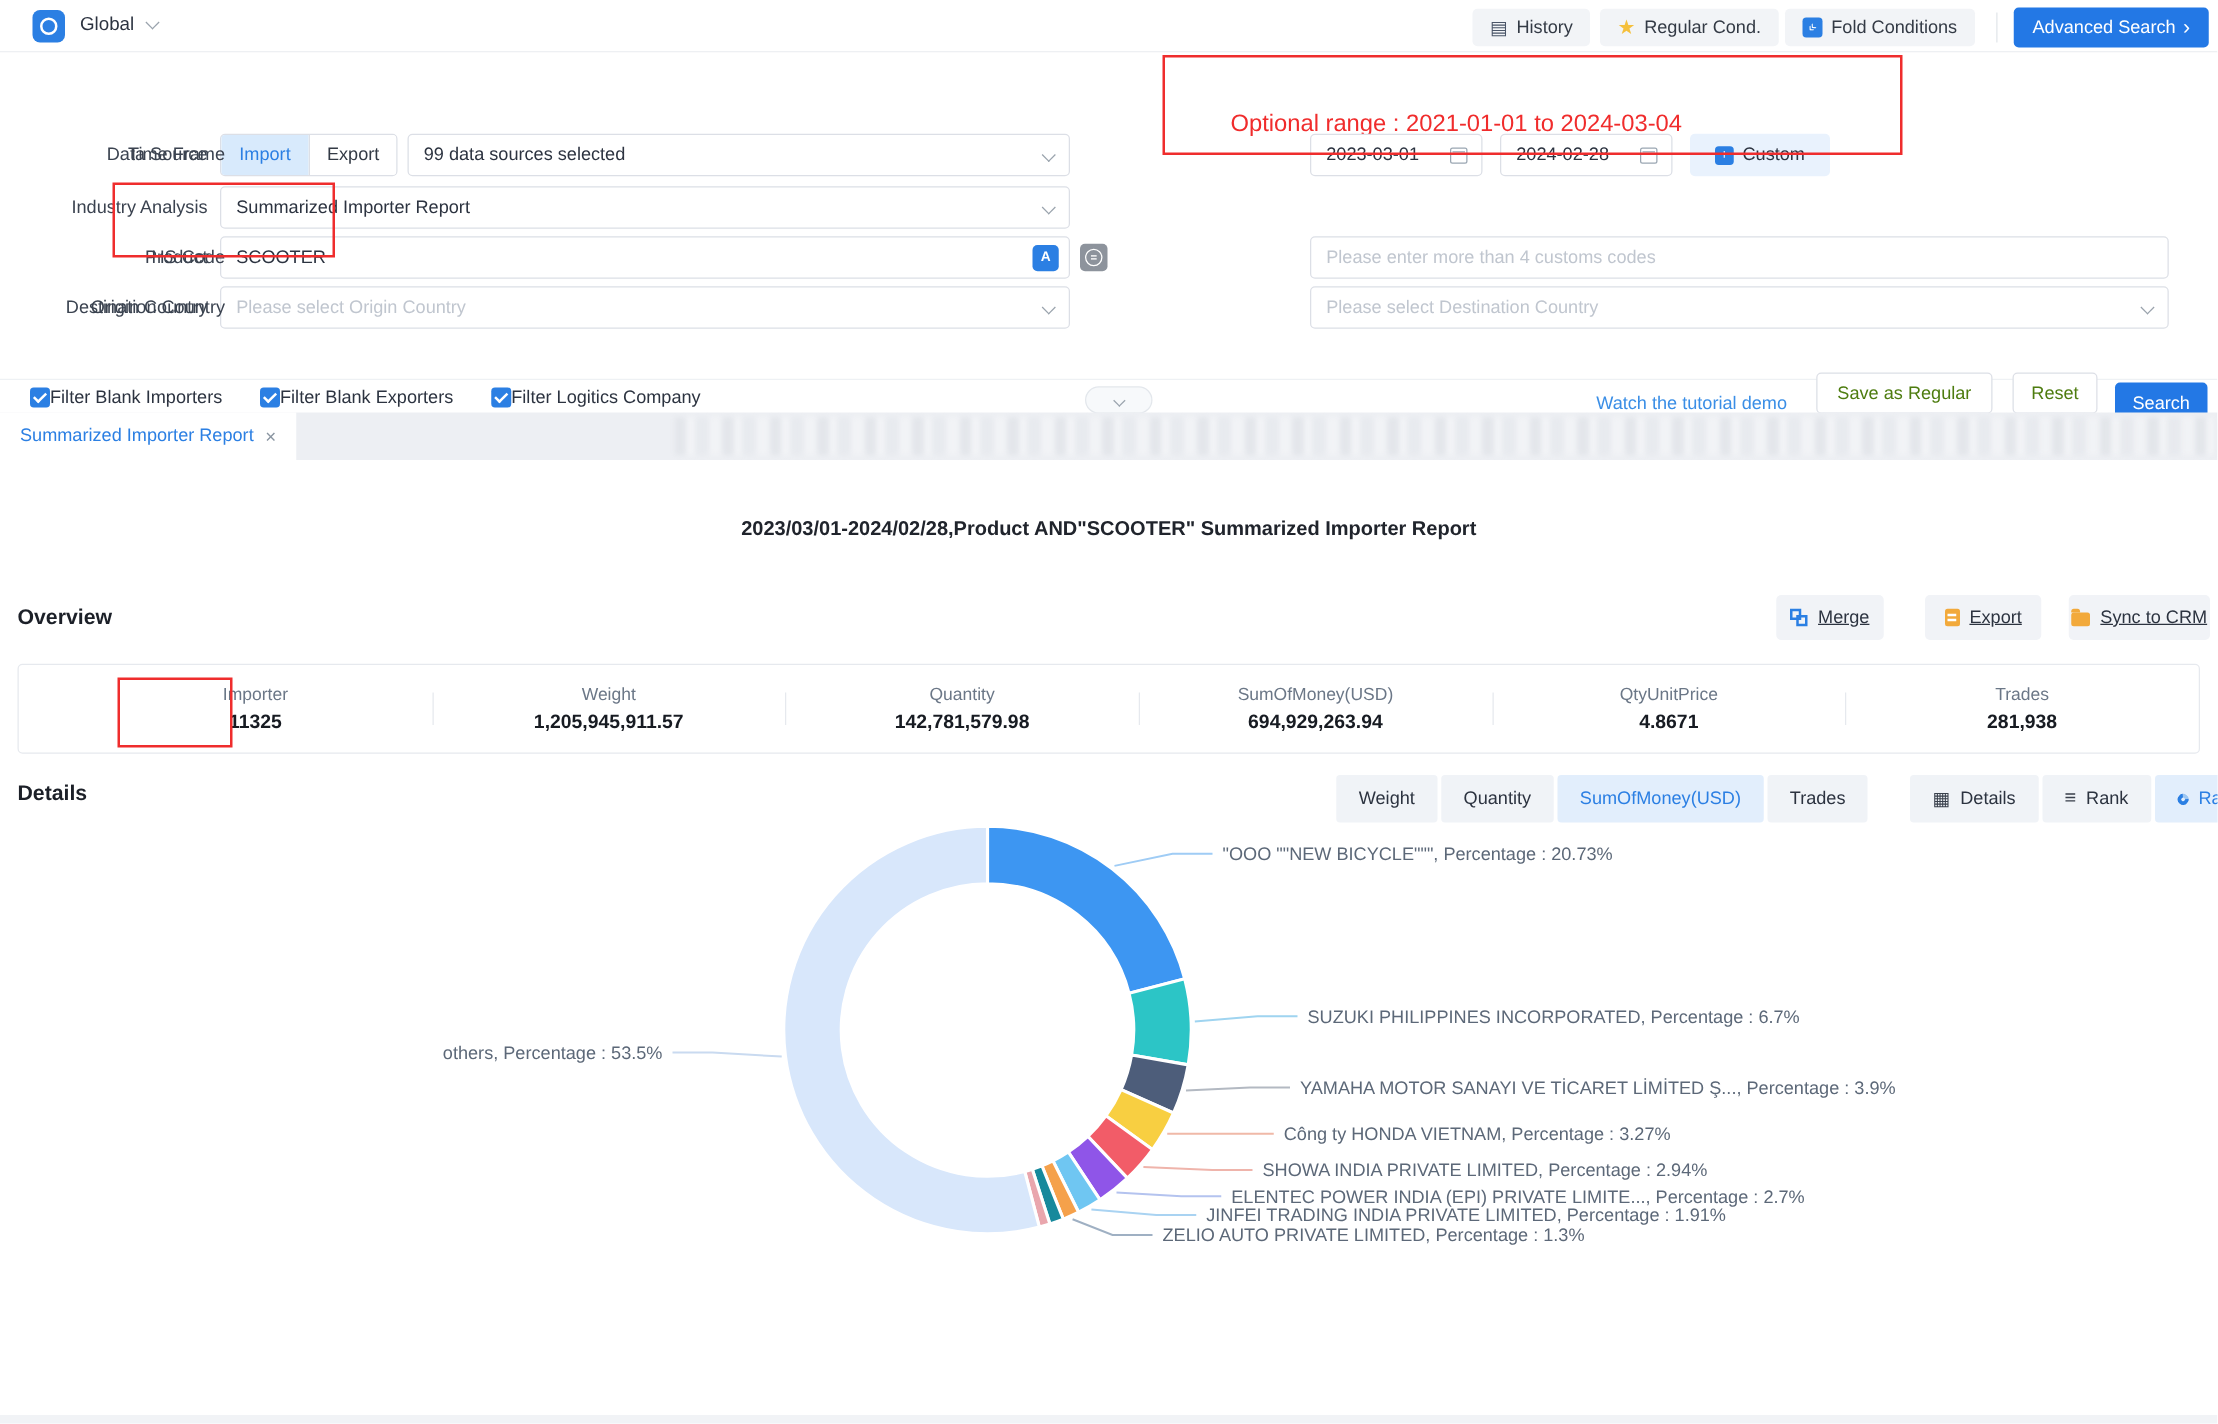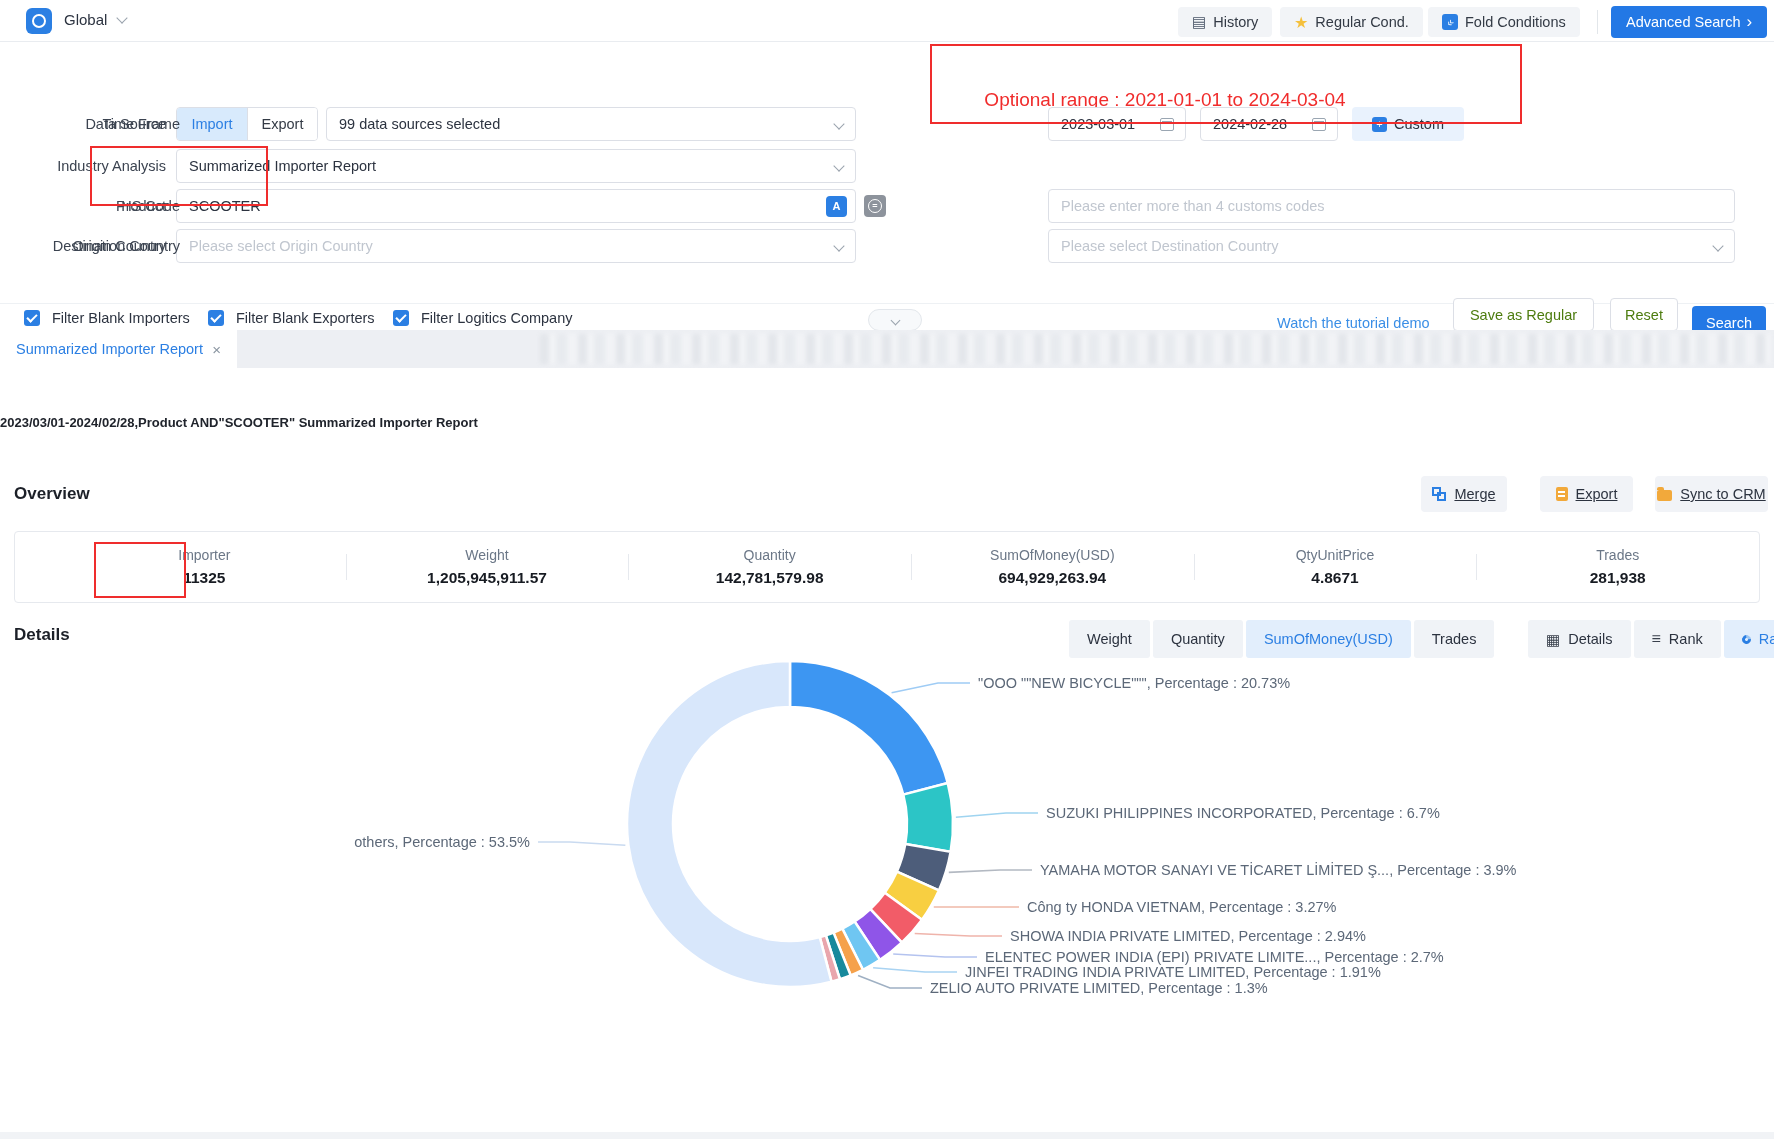--- a/index.html
+++ b/index.html
@@ -59,21 +59,21 @@
     color:#2c3340; font-size:14.5px; cursor:pointer; }
   .sq-ic { width:15px; height:15px; background:#2b7fe3; border-radius:3px; color:#fff; font-size:11px;
     display:flex; align-items:center; justify-content:center; line-height:1; }
   .trans-ic { position:absolute; right:8px; width:21px; height:21px; background:#2b7fe3; border-radius:4px;
     color:#fff; font-size:11px; font-weight:bold; display:flex; align-items:center; justify-content:center; cursor:pointer; }
   .exact-ic { position:absolute; left:864px; top:153px; width:22px; height:22px; background:#8d939c;
     border-radius:4px; display:flex; align-items:center; justify-content:center; cursor:pointer; }
   .exact-ic b { width:14px; height:14px; border:1.5px solid #fff; border-radius:50%; color:#fff;
     font-size:9px; font-weight:bold; display:flex; align-items:center; justify-content:center; }
   .red-box { position:absolute; border:2px solid #ef2d2d; pointer-events:none; }
-  .cb-item { position:absolute; top:268px; display:flex; align-items:center; gap:12px; cursor:pointer; }
+  .cb-item { position:absolute; top:268px; display:flex; align-items:center; gap:0; cursor:pointer; }
   .cb-box { width:16px; height:16px; background:#2b7fe3; border-radius:3px; position:relative; }
   .cb-box::after { content:""; position:absolute; left:3px; top:3.5px; width:8px; height:4px;
     border-left:2px solid #fff; border-bottom:2px solid #fff; transform:rotate(-45deg); }
   .cb-label { font-size:14.5px; color:#2c3340; }
   .expander { position:absolute; left:868px; top:267px; width:54px; height:22px; background:#f7f9fb;
     border:1px solid #e3e7ec; border-radius:11px; display:flex; align-items:center; justify-content:center; cursor:pointer; }
   .expander .chev { width:7px; height:7px; }
   .link { position:absolute; left:1277px; top:273px; color:#3a8ee6; font-size:14.5px; cursor:pointer; }
   .w-btn { position:absolute; top:256px; height:33px; background:#fff; border:1px solid #dcdfe6;
     border-radius:4px; font-size:14.5px; color:#4d7c0f; display:flex; align-items:center; justify-content:center; cursor:pointer; }
@@ -84,21 +84,21 @@
   .tabstrip { position:absolute; top:330px; left:0; width:1774px; height:38px; background:#edeff3; }
   .tab-noise { position:absolute; left:540px; top:4px; right:0; bottom:4px; opacity:.5;
     background:repeating-linear-gradient(90deg, rgba(160,168,178,.25) 0 9px, rgba(255,255,255,.6) 9px 16px, rgba(190,198,206,.22) 16px 27px, rgba(255,255,255,.5) 27px 38px);
     filter:blur(2px); }
   .tab { position:absolute; left:0; top:0; width:237px; height:38px; background:#fff; display:flex;
     align-items:center; justify-content:space-between; padding:0 16px; cursor:pointer; }
   .tab-label { color:#2b7fe3; font-size:14.5px; }
   .tab-close { color:#8a95a1; font-size:15px; cursor:pointer; }
 
   
-  .rpt-title { position:absolute; top:415px; left:0; width:1774px; text-align:left; font-size:13px;
+  .rpt-title { position:absolute; top:415px; left:0; width:1774px; text-align:center; font-size:16px;
     font-weight:bold; color:#20242c; }
   .sec-h { position:absolute; font-size:17px; font-weight:bold; color:#1c2028; }
   .g-btn { position:absolute; top:476px; height:36px; background:#f1f3f7; border-radius:4px;
     display:flex; align-items:center; justify-content:center; gap:8px; font-size:14.5px; color:#2c3340; cursor:pointer;text-decoration:underline; }
   .merge-ic { width:14px; height:14px; position:relative; }
   .merge-ic::before { content:""; position:absolute; left:0; top:0; width:5px; height:5px; border:2px solid #2b7fe3; }
   .merge-ic::after { content:""; position:absolute; right:0; bottom:0; width:5px; height:5px; border:2px solid #2b7fe3; }
   .export-ic { width:12px; height:14px; background:#f2a93b; border-radius:2px; position:relative; }
   .export-ic::after { content:""; position:absolute; left:2.5px; top:4px; width:7px; height:1.5px; background:#fff;
     box-shadow:0 4px 0 0 #fff; }

